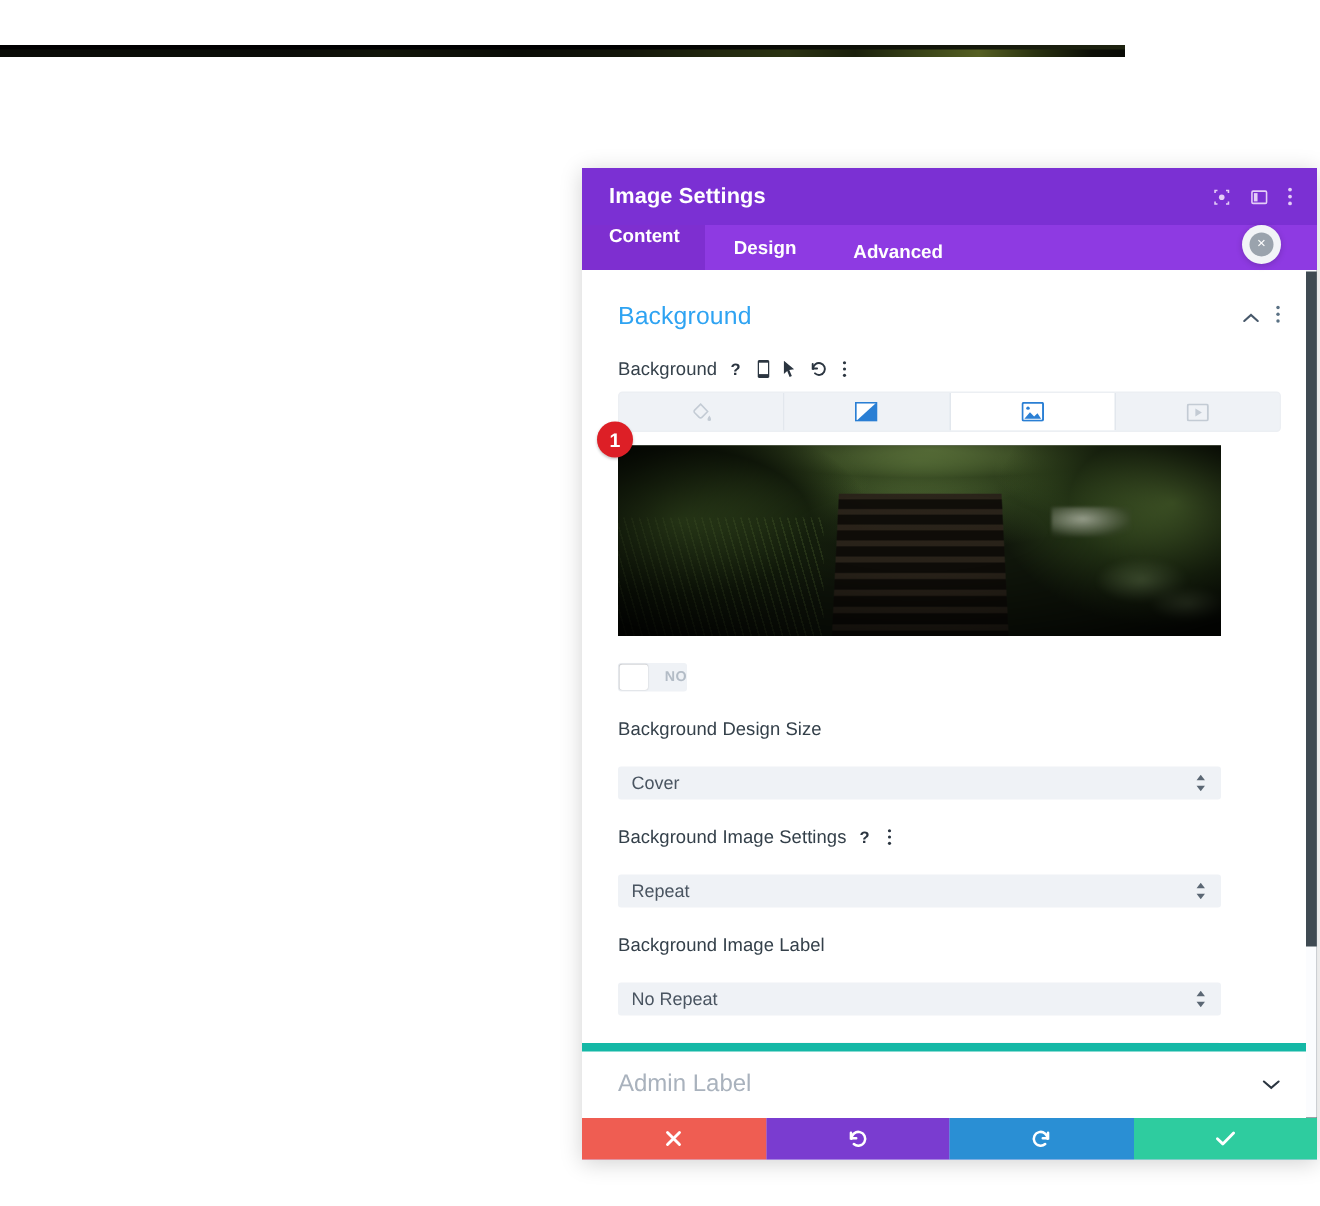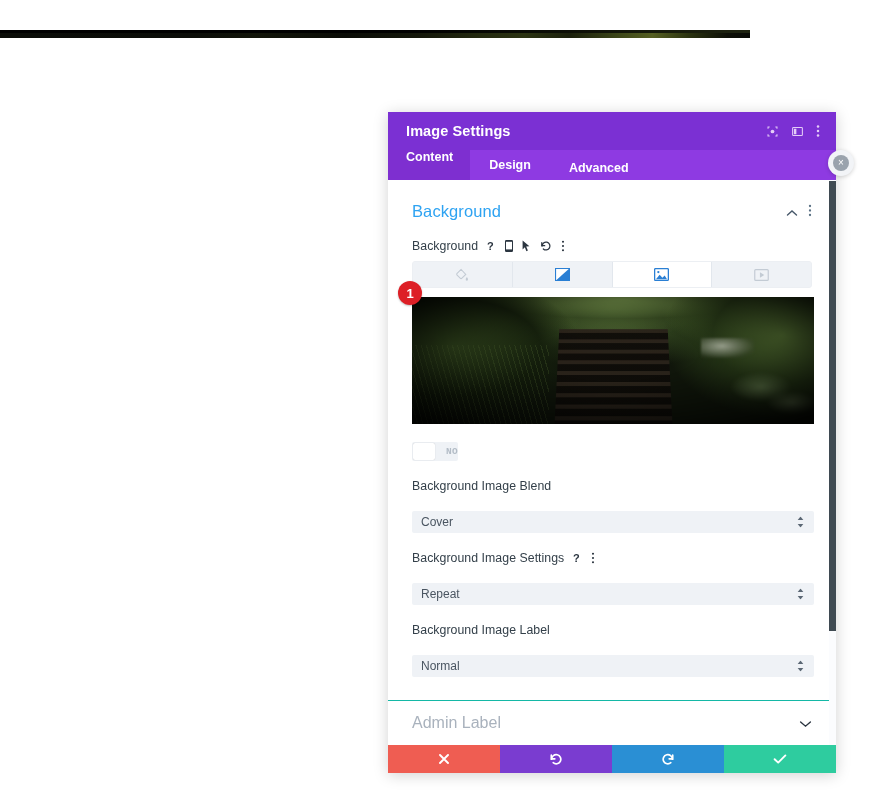--- a/index.html
+++ b/index.html
@@ -48,21 +48,21 @@
     left: 0; right: 0; top: 0;
     height: 3px;
     background: linear-gradient(90deg, #000 0%, #000 55%, #0c0e06 75%, #1e2310 100%);
   }
 
   
   .modal {
     position: absolute;
     left: 388px;
     top: 112px;
-    width: 448px;
+    width: 490px;
     height: 661px;
     background: #c4b5fd;
     box-shadow: 0 2px 14px rgba(0,0,0,0.18);
     display: flex;
     flex-direction: column;
   }
 
   .modal-header {
     height: 38px;
     background: #7b30d3;
@@ -309,21 +309,20 @@
     background: #ffffff;
     border-radius: 2px;
     box-shadow: 0 0 1px rgba(0,0,0,0.25);
   }
   .toggle-text {
     font-size: 9.5px;
     color: #b3bcc6;
     font-weight: bold;
     margin-left: 10px;
     letter-spacing: 0.3px;
-    font-family: Liberation Mono, monospace;
   }
 
   
   .select-wrap {
     position: relative;
     width: 402px;
     height: 22px;
     background: #eff2f6;
     border-radius: 2px;
     display: flex;
@@ -347,21 +346,21 @@
     color: #5b6774;
   }
 
   
   .admin-section {
     position: absolute;
     left: 0;
     right: 0;
     bottom: 0;
     height: 44px;
-    border-top: 1px solid #14b8a6;
+    border-top: 6px solid #14b8a6;
     display: flex;
     align-items: center;
     padding: 0 24px;
     background: #ffffff;
     cursor: pointer;
   }
   .admin-label-text {
     flex: 1 1 auto;
     color: #a9b2bd;
     font-size: 16px;
@@ -561,21 +560,21 @@
 
         <div class="field">
           <div class="toggle">
             <div class="toggle-knob"></div>
             <span class="toggle-text">NO</span>
           </div>
         </div>
 
         <div class="field">
           <div class="field-label-row">
-            <span class="field-label">Background Image Blend</span>
+            <span class="field-label">Background Design Size</span>
           </div>
           <div class="select-wrap">
             <span class="select-value">Cover</span>
             <span class="select-arrows">
               <svg width="7" height="11" viewBox="0 0 7 11" fill="#5b6774">
                 <path d="M3.5 0 6.3 3.6H0.7Z"></path>
                   <path d="M3.5 11 0.7 7.4h5.6Z"></path>
               </svg>
             </span>
           </div>
@@ -604,20 +603,29 @@
                 <path d="M3.5 0 6.3 3.6H0.7Z"></path>
                   <path d="M3.5 11 0.7 7.4h5.6Z"></path>
               </svg>
             </span>
           </div>
         </div>
 
         <div class="field">
           <div class="field-label-row">
             <span class="field-label">Background Image Label</span>
+          </div>
+          <div class="select-wrap">
+            <span class="select-value">No Repeat</span>
+            <span class="select-arrows">
+              <svg width="7" height="11" viewBox="0 0 7 11" fill="#5b6774">
+                <path d="M3.5 0 6.3 3.6H0.7Z"></path>
+                  <path d="M3.5 11 0.7 7.4h5.6Z"></path>
+              </svg>
+            </span>
           </div>
         </div>
 
         <div class="field">
           <div class="select-wrap">
             <span class="select-value">Normal</span>
             <span class="select-arrows">
               <svg width="7" height="11" viewBox="0 0 7 11" fill="#5b6774">
                 <path d="M3.5 0 6.3 3.6H0.7Z"></path>
                   <path d="M3.5 11 0.7 7.4h5.6Z"></path>

